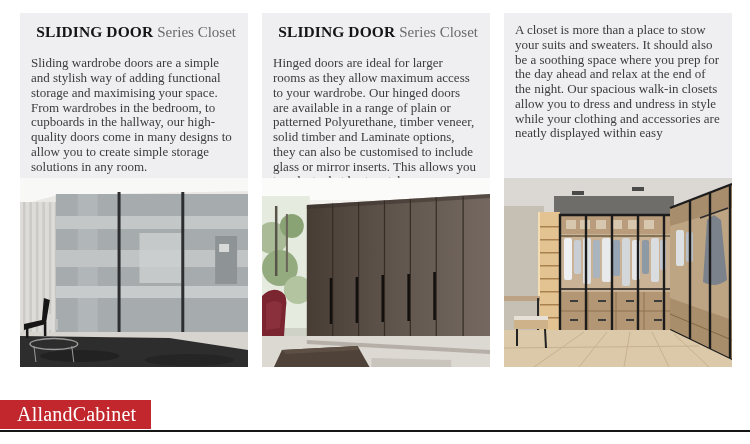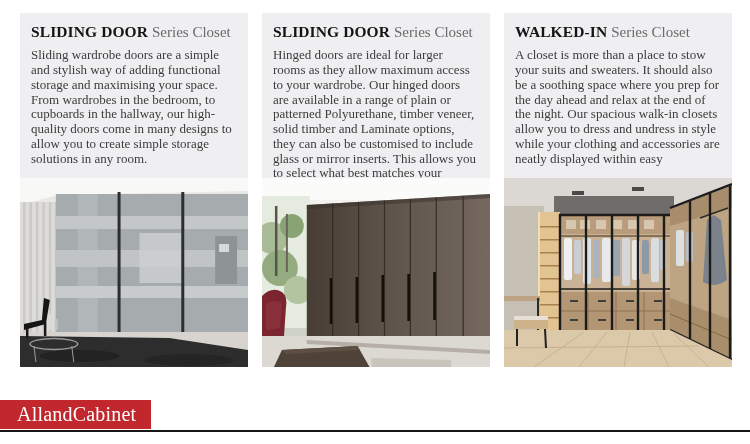--- a/index.html
+++ b/index.html
@@ -25,24 +25,24 @@
     display:flex;gap:14px;
   }
   .card{flex:1 1 0;min-width:0;}
   .card-text{
     background:var(--panel-bg);
     height:165px;
     padding:10px 12px 0 11px;
     overflow:hidden;
   }
   .card-title{
-    margin:0 0 7px 0;
+    margin:0 0 15px 0;
     font-size:15.5px;line-height:1.15;
     font-weight:bold;color:var(--heading-text);
-    letter-spacing:.1px;white-space:nowrap;
+    letter-spacing:.1px;white-space:nowrap;text-align:right;
   }
   .card-title .sub{
     font-weight:normal;color:var(--subtitle-text);
     font-size:15px;letter-spacing:0;
   }
   .card-body{
     margin:0;font-size:13px;line-height:1.135;
     color:var(--body-text);
   }
   .card-photo{height:189px;overflow:hidden;background:#e8e7e5;}
@@ -156,21 +156,20 @@
           <polygon points="45,162 229,172 229,176 45,166" fill="#b5afa7"></polygon>
           <polygon points="20,172 96,168 108,189 12,189" fill="#4f4238"></polygon>
           <polygon points="20,172 96,168 98,172 24,176" fill="#5d4f44"></polygon>
           <polygon points="110,180 190,182 190,189 110,189" fill="#c9c4bc"></polygon>
         </svg>
       </figure>
     </section>
 
     <section class="card">
       <div class="card-text">
-        <h2 class="card-title"><span>WALKED-IN</span> <span class="sub">Series Closet</span></h2>
         <p class="card-body">A closet is more than a place to stow your suits and sweaters. It should also be a soothing space where you prep for the day ahead and relax at the end of the night. Our spacious walk-in closets allow you to dress and undress in style while your clothing and accessories are neatly displayed within easy</p>
       </div>
       <figure class="card-photo" style="margin:0">
         <svg viewBox="0 0 228 189" preserveAspectRatio="none" aria-hidden="true">
           <rect width="228" height="189" fill="#d3d0cb"></rect>
           <polygon points="0,0 228,0 228,8 160,30 56,36 0,44" fill="#dbd8d3"></polygon>
           <rect x="68" y="13" width="12" height="4" fill="#4a4a48"></rect>
           <rect x="128" y="9" width="12" height="4" fill="#4a4a48"></rect>
           <rect x="50" y="18" width="120" height="22" fill="#6f6d69"></rect>
           <rect x="0" y="28" width="40" height="125" fill="#c6bfb4"></rect>

